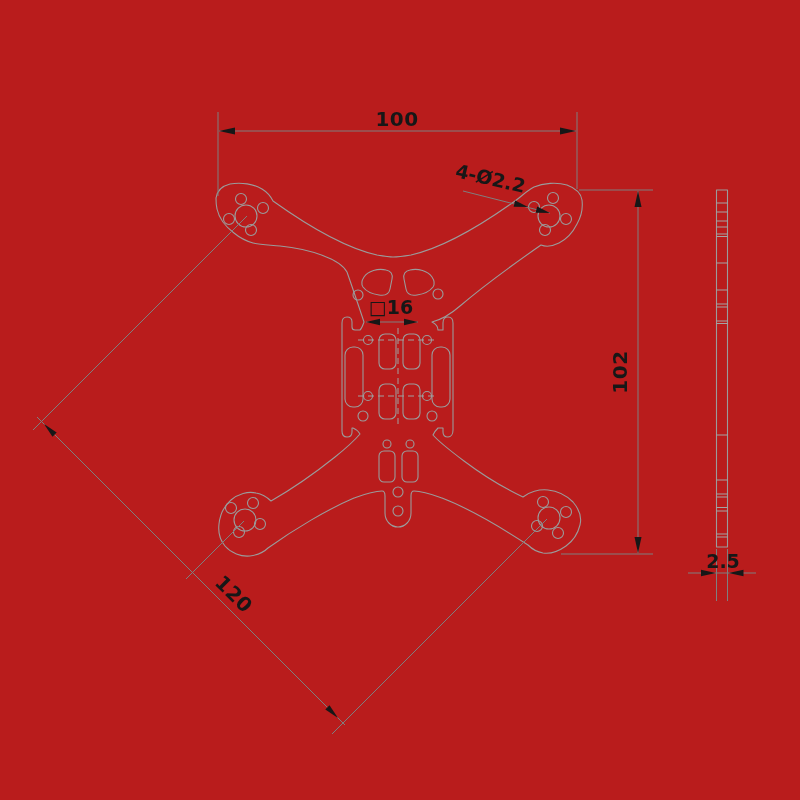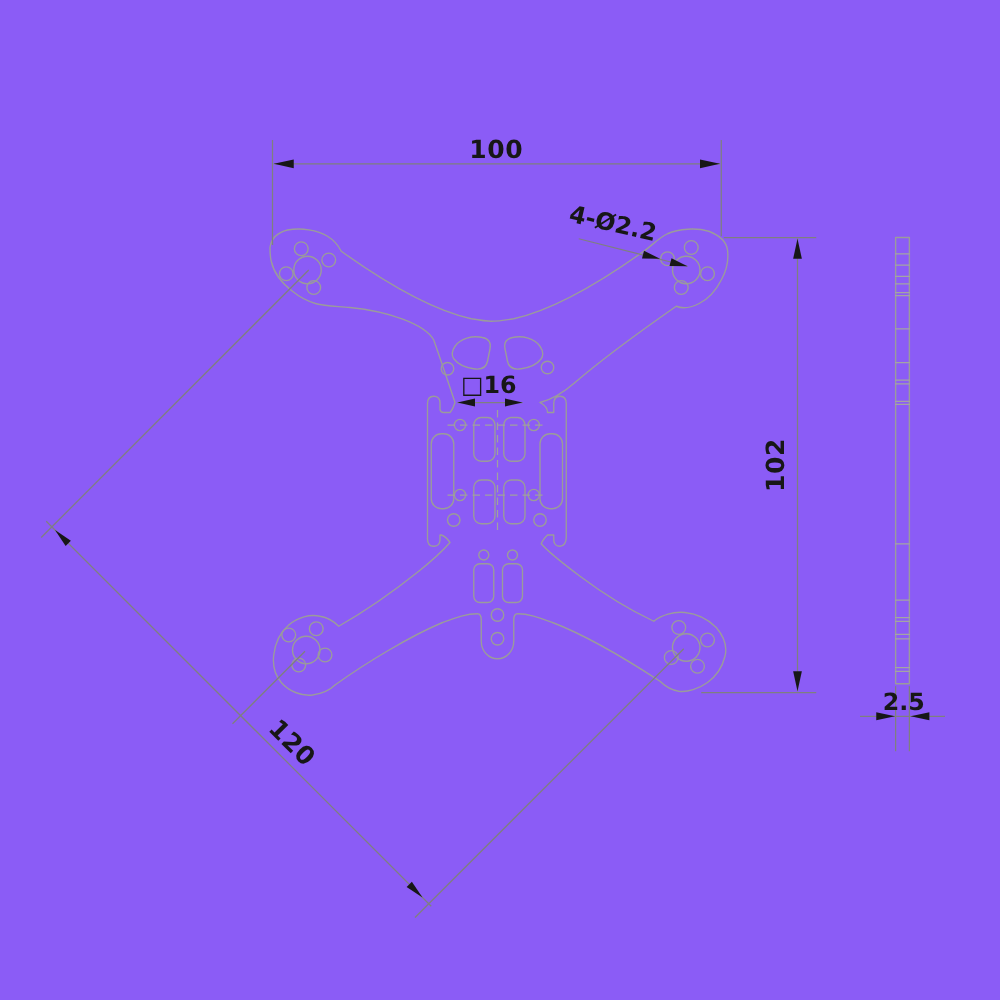--- a/index.html
+++ b/index.html
@@ -1,17 +1,17 @@
 <!DOCTYPE html>
 <html><head>
 <meta charset="utf-8">
 <style>
   html,body{margin:0;padding:0;background:#ffffff;}
   .canvas{
-    position:relative;width:800px;height:800px;background:#8b5cf6;overflow:hidden;
+    position:relative;width:800px;height:800px;background:#b91c1c;overflow:hidden;
     font-family:"DejaVu Sans","Liberation Sans",sans-serif;
   }
   svg{display:block;}
   .geo{fill:none;stroke:#9b9b9b;stroke-width:1.1;stroke-linejoin:round;stroke-linecap:round;}
   .geo-thin{fill:none;stroke:#a4a4a4;stroke-width:1;stroke-linejoin:round;stroke-linecap:round;}
   .dashed{fill:none;stroke:#a0a0a0;stroke-width:1;stroke-dasharray:6 4;}
   .dim{fill:none;stroke:#7f7f7f;stroke-width:1;stroke-linecap:butt;}
   .arr{fill:#171717;stroke:none;}
   .dimtext{fill:#171717;font-size:20px;font-weight:600;letter-spacing:0.5px;}
   .dimtext-s{fill:#171717;font-size:19px;font-weight:600;}

